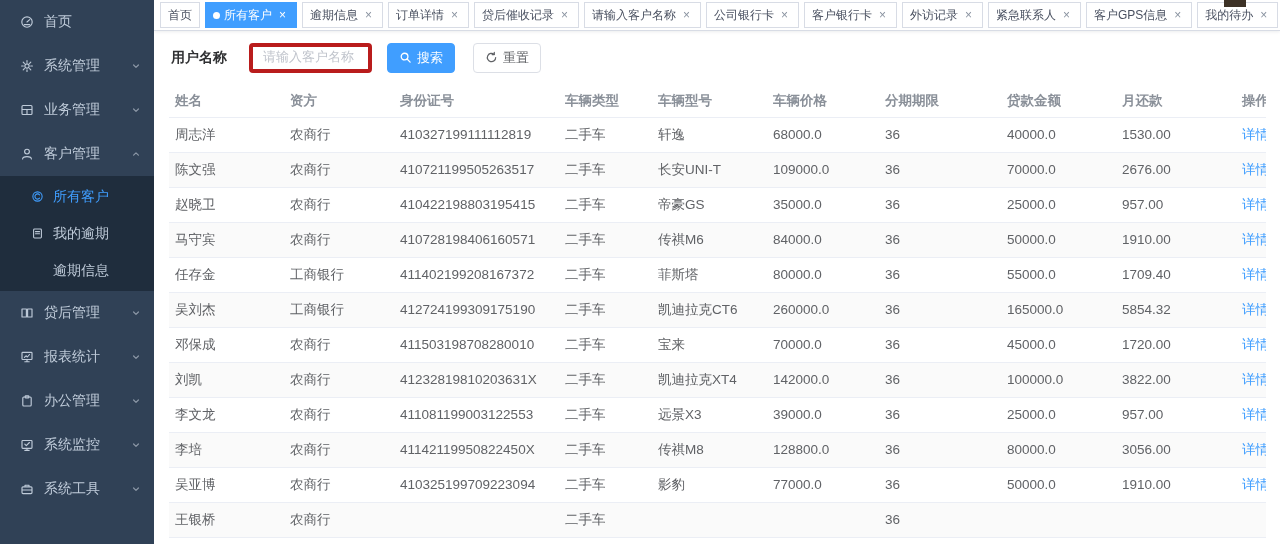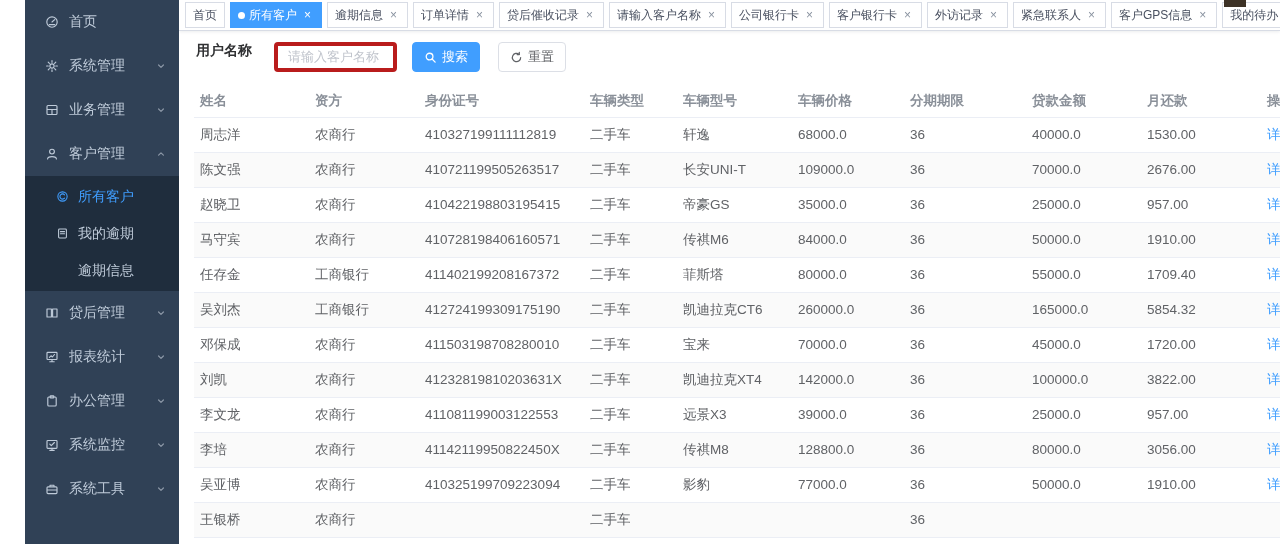--- a/index.html
+++ b/index.html
@@ -1,18 +1,18 @@
 <!DOCTYPE html>
 <html><head>
 <meta charset="utf-8">
 <style>
   * { margin:0; padding:0; box-sizing:border-box; }
   html,body { width:1280px; height:544px; overflow:hidden; background:#fff;
     font-family:"Liberation Sans","DejaVu Sans",sans-serif; }
-  .app { display:flex; width:1280px; height:544px;padding-left:25px; }
+  .app { display:flex; width:1280px; height:544px; }
 
   
   .sidebar { width:154px; height:544px; background:#304156; flex-shrink:0; overflow:hidden; }
   .menu-item { height:44px; display:flex; align-items:center; padding:0 12px 0 20px;
     color:#bfcbd9; font-size:14px; cursor:pointer; }
   .menu-item .mi-icon { width:14px; height:14px; margin-right:10px; display:inline-flex; flex-shrink:0; }
   .menu-item .mi-label { flex:1; white-space:nowrap; }
   .menu-item .mi-chevron { width:12px; height:12px; display:inline-flex; color:#8b97a6; }
   .submenu { background:#1f2d3d; padding:2px 0; }
   .submenu-item { height:37px; display:flex; align-items:center; padding-left:31px;
@@ -32,21 +32,21 @@
     white-space:nowrap; flex-shrink:0; cursor:pointer; }
   .tab.active { background:#409eff; border-color:#409eff; color:#fff; }
   .tab .dot { width:7px; height:7px; border-radius:50%; background:#fff; }
   .tab .close { font-size:12px; width:13px; height:13px; line-height:12px; text-align:center;
     border-radius:50%; color:#8a93a0; }
   .tab.active .close { color:#fff; }
   .avatar-partial { position:absolute; top:0; right:34px; width:22px; height:7px;
     background:#3d3226; z-index:5; }
 
   
-  .search-row { display:flex; padding:11px 0 0 17px; height:42px; flex-shrink:0; }
+  .search-row { display:flex; align-items:center; padding:11px 0 0 17px; height:42px; flex-shrink:0; }
   .search-label { font-size:14px; font-weight:bold; color:#303133; margin-right:22px; white-space:nowrap; }
   .search-input { width:123px; height:30px; border:4px solid #b91c1c; border-radius:4px;
     padding:0 10px; font-size:13px; color:#606266; outline:none;
     font-family:Liberation Mono, monospace; }
   .search-input::placeholder { color:#c0c4cc; }
   .btn { height:30px; display:inline-flex; align-items:center; gap:5px; padding:0 11px;
     border-radius:4px; font-size:13px; cursor:pointer; border:1px solid transparent; }
   .btn-primary { background:#409eff; border-color:#409eff; color:#fff; margin-left:15px; }
   .btn-plain { background:#fff; border-color:#dcdfe6; color:#606266; margin-left:18px; }
   .btn .b-icon { width:13px; height:13px; display:inline-flex; }

